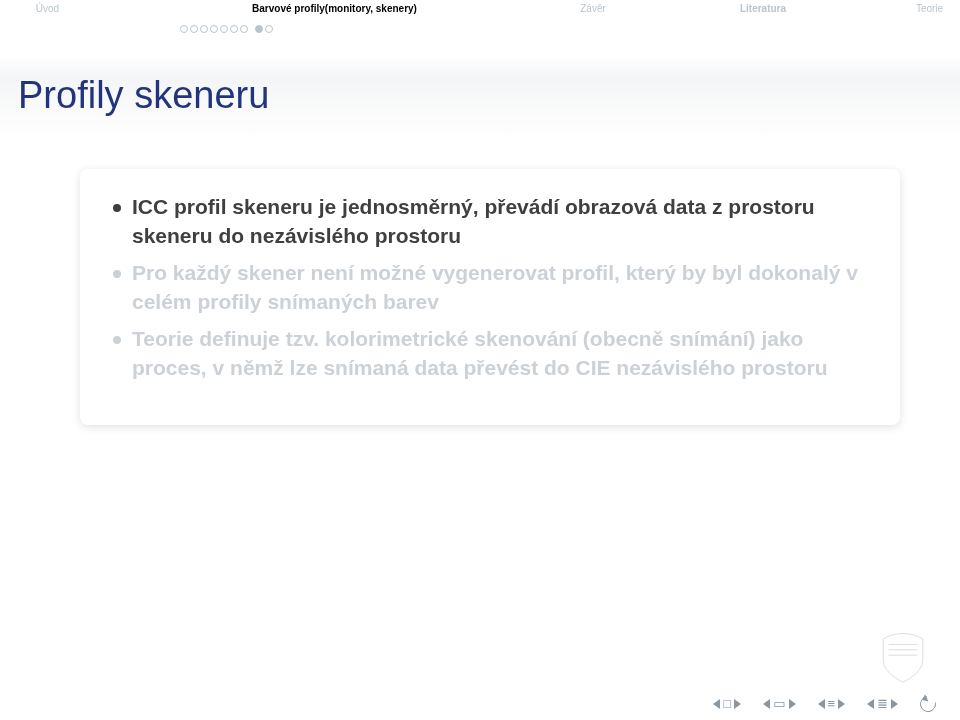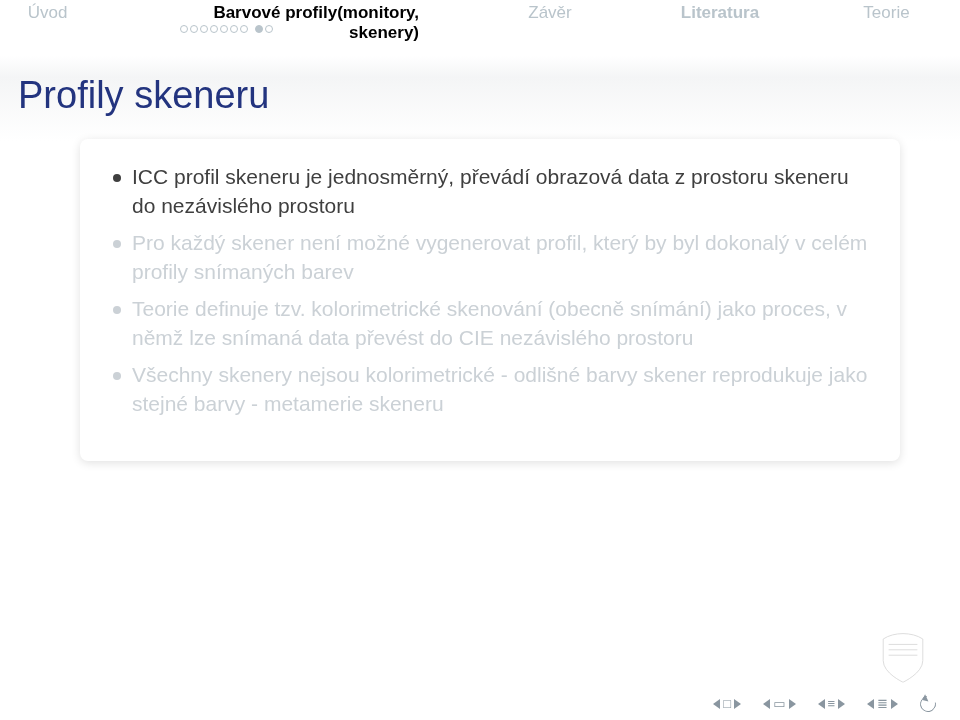--- a/index.html
+++ b/index.html
@@ -10,29 +10,29 @@
     position: relative;
     font-weight: 300;
   }
   .navbar {
     display: flex;
     height: 26px;
     background: #fff;
   }
   .nav-item {
     flex: 0 0 auto;
-    font-size: 17px;
+    font-size: 10px;
     padding: 3px 0 0 0;
     color: #b9c4cb;
     text-align: center;
     font-weight: 400;
   }
   .nav-item.active { color: #000; font-weight: 600; }
   .nav-uvod      { width: 95px;  margin-left: 0px; }
-  .nav-barvove   { width: 255px; margin-left: 69px; font-weight:600;text-align:right;}
+  .nav-barvove   { width: 255px; margin-left: 112px; font-weight:600;}
   .nav-zaver     { width: 50px;  margin-left: 106px; }
   .nav-literatura{ width: 90px;  margin-left: 100px; font-weight: bold; }
   .nav-konec     { width: 55px;  margin-left: 94px; }
 
   .progress-row {
     position: absolute;
     top: 25px; left: 180px;
     display: flex;
     gap: 2px;
   }
@@ -54,21 +54,21 @@
     padding-top: 18px;
   }
   .title-text {
     font-size: 38px;
     color: #23347f;
     font-weight: 300;
   }
 
   .content {
     position: absolute;
-    top: 139px; left: 80px; width: 820px;
+    top: 169px; left: 80px; width: 820px; font-weight: bold;
   }
   .block {
     background: #fff;
     border-radius: 8px;
     box-shadow: 0 2px 10px rgba(0,0,0,0.12);
     padding: 24px 30px 34px 30px;
   }
   ul.bul { list-style: none; }
   ul.bul > li {
     position: relative;
@@ -164,21 +164,20 @@
 <div class="title-band">
   <div class="title-text">Profily skeneru</div>
 </div>
 
 <div class="content">
   <div class="block">
     <ul class="bul" id="bullets">
         <li class="vis">ICC profil skeneru je jednosměrný, převádí obrazová data z prostoru skeneru do nezávislého prostoru</li>
         <li class="dim">Pro každý skener není možné vygenerovat profil, který by byl dokonalý v celém profily snímaných barev</li>
         <li class="dim">Teorie definuje tzv. kolorimetrické skenování (obecně snímání) jako proces, v němž lze snímaná data převést do CIE nezávislého prostoru</li>
-        <li class="dim">Všechny skenery nejsou kolorimetrické - odlišné barvy skener reprodukuje jako stejné barvy - metamerie skeneru</li>
       </ul>
   </div>
 </div>
 
 <div class="logo">
   <svg viewBox="0 0 60 60">
       <g fill="none" stroke="#000" stroke-width="1">
     <path d="M8 10 C20 2 40 2 52 10 L52 34 C52 48 30 58 30 58 C30 58 8 48 8 34 Z"></path>
     <path d="M14 16 L46 16 M14 22 L46 22 M14 28 L46 28"></path>
   </g>

